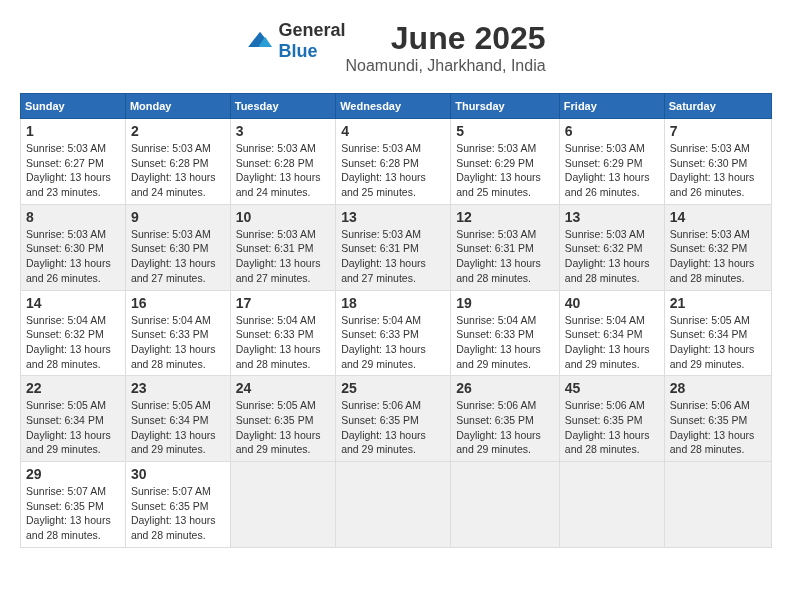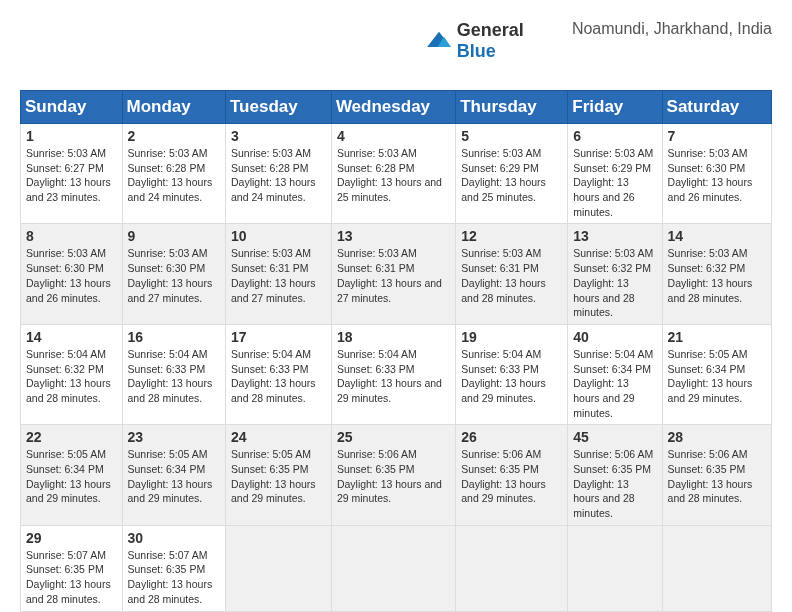--- a/index.html
+++ b/index.html
@@ -5,24 +5,23 @@
     * { box-sizing: border-box; margin: 0; padding: 0; }
     body {
       font-family: Arial, sans-serif;
       background: #fff;
       width: 792px;
       min-height: 612px;
       padding: 20px;
     }
     .header-area {
       display: flex;
-      justify-content: flex-end;
+      justify-content: center;
       align-items: flex-start;
-      margin-bottom: 28px;
-      gap: 48px;
+      margin-bottom: 18px;
     }
     .logo {
       display: flex;
       align-items: center;
       gap: 4px;
     }
     .logo-text-general {
       font-size: 18px;
       font-weight: bold;
       color: #333;
@@ -51,21 +50,21 @@
     table {
       width: 100%;
       border-collapse: collapse;
       font-size: 11px;
     }
     thead th {
       background-color: #2a6bb5;
       color: white;
       padding: 6px 4px;
       text-align: left;
-      font-size: 17px;
+      font-size: 11px;
       font-weight: bold;
       border: 1px solid #1a5a9a;
     }
     tbody tr {
       vertical-align: top;
     }
     tbody tr:nth-child(odd) {
       background-color: #ffffff;
     }
     tbody tr:nth-child(even) {
@@ -101,20 +100,21 @@
     <svg class="logo-icon" viewBox="0 0 32 26" xmlns="http://www.w3.org/2000/svg">
       <polygon points="16,2 30,20 2,20" fill="#1a6fb5"></polygon>
       <polygon points="22,8 30,20 14,20" fill="#2a9fd6"></polygon>
     </svg>
     <div>
       <span class="logo-text-general">General</span><br>
       <span class="logo-text-blue">Blue</span>
     </div>
   </div>
   <div class="title-area">
+    <div class="main-title">June 2025</div>
     <div class="subtitle">Noamundi, Jharkhand, India</div>
   </div>
 </div>
 
 <table>
   <thead>
     <tr>
     <th>Sunday</th>
         <th>Monday</th>
         <th>Tuesday</th>

